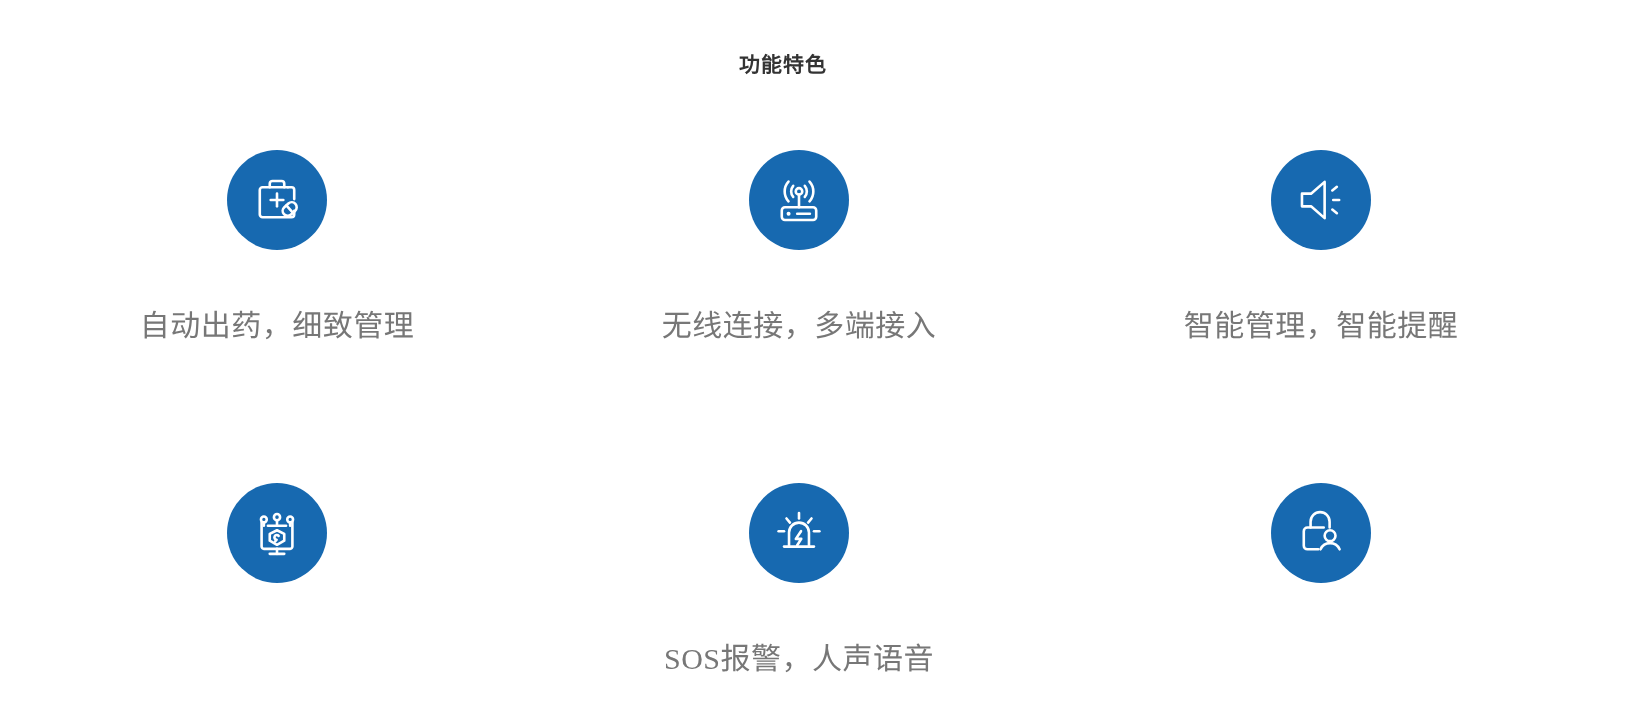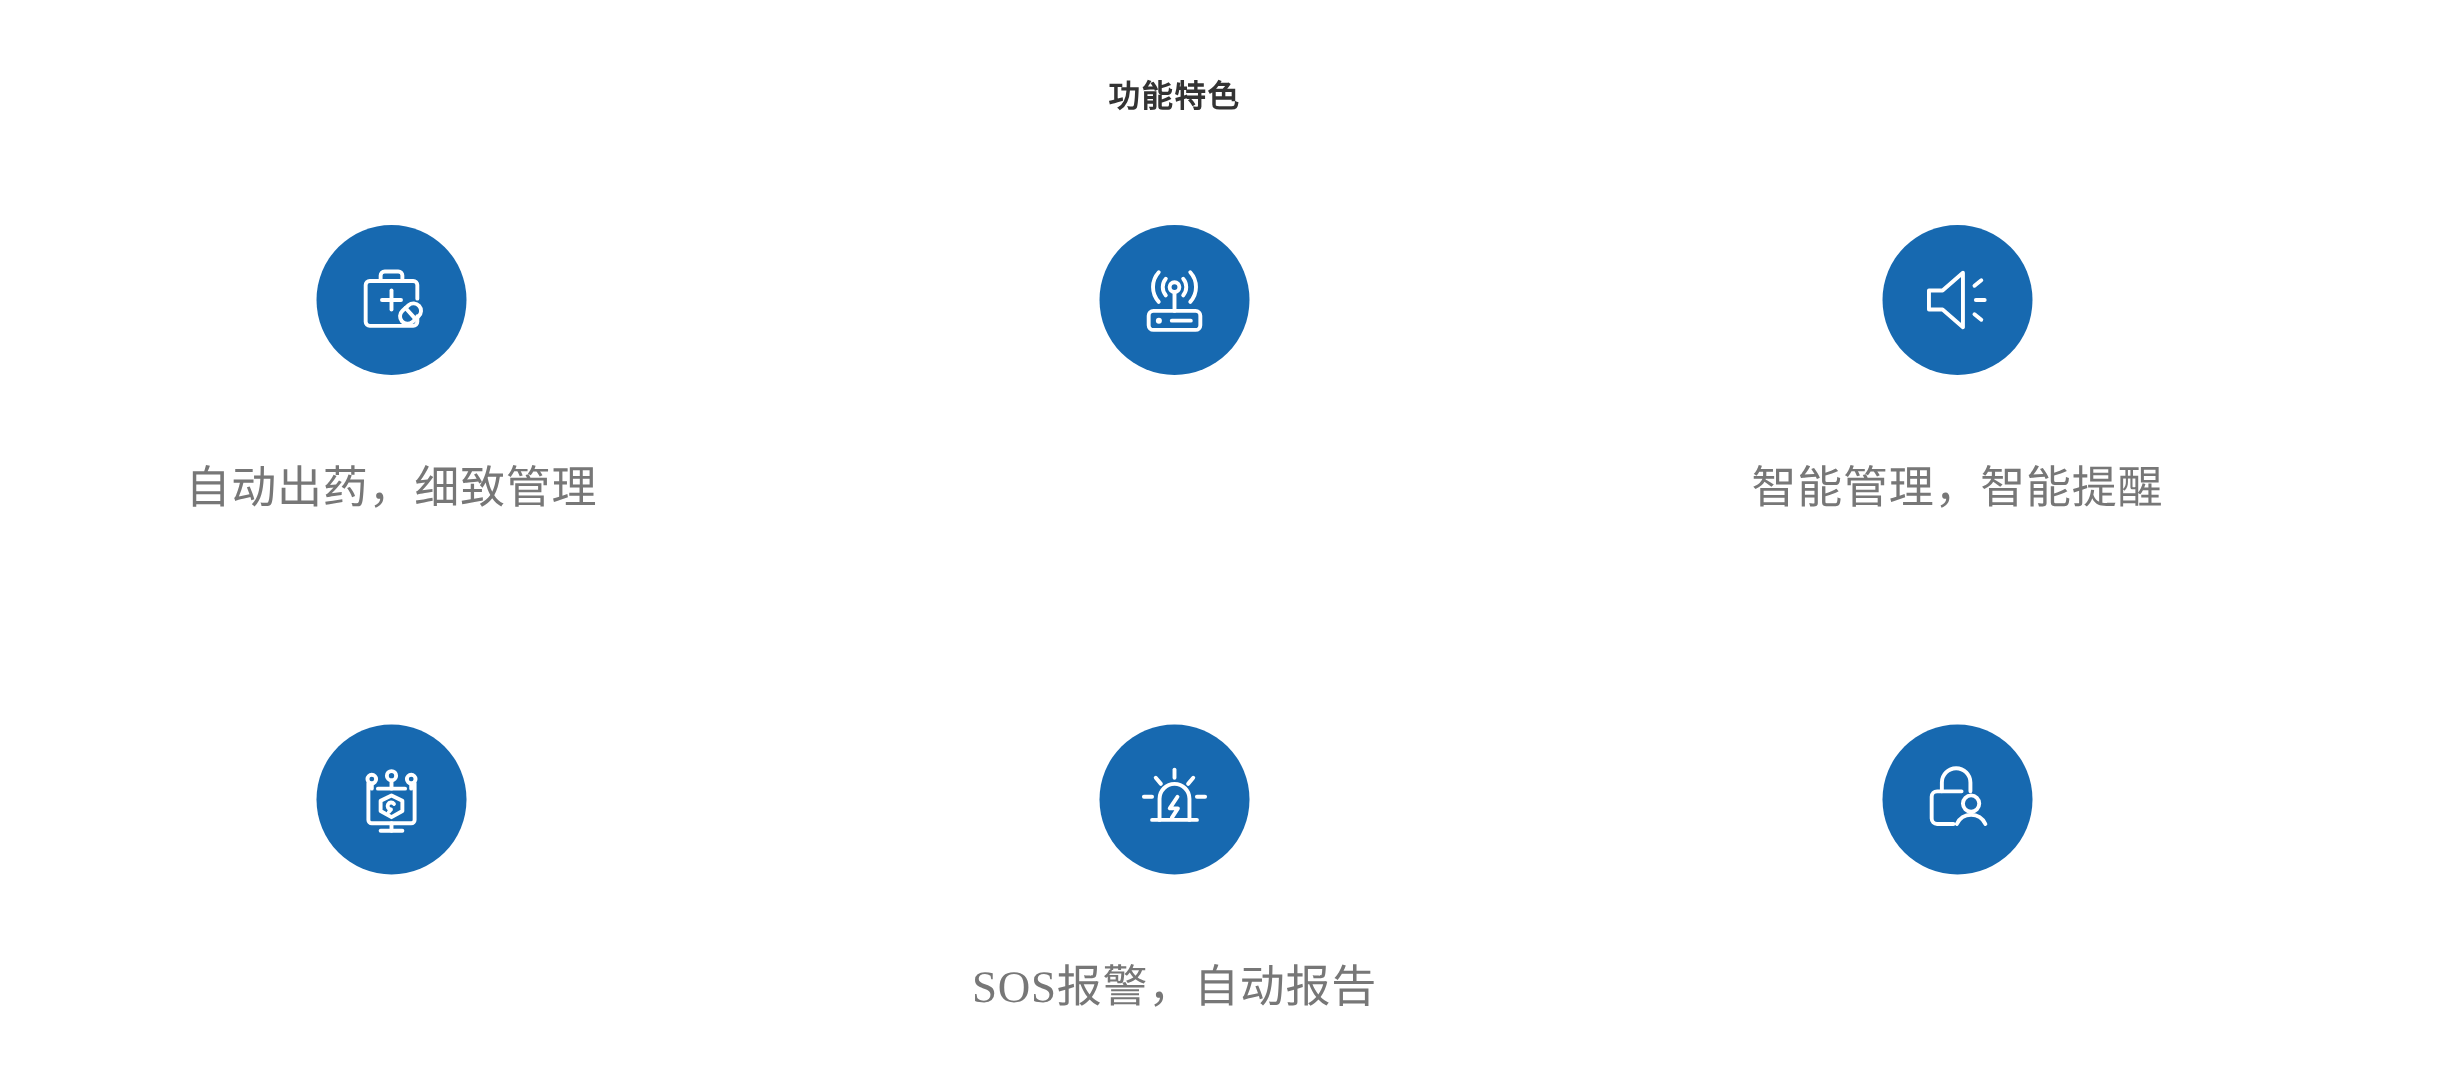--- a/index.html
+++ b/index.html
@@ -39,20 +39,21 @@
   }
 
   
   .feature-grid {
     position: absolute;
     top: 150px;
     left: 0;
     width: 1566px;
     display: flex;
     flex-wrap: wrap;
+    padding-left: 16px;
   }
   .feature-cell {
     width: 33.3333%;
     box-sizing: border-box;
     display: flex;
     flex-direction: column;
     align-items: center;
   }
   .feature-cell.row-1 { height: 333px; }
   .feature-cell.row-2 { height: 240px; }
@@ -120,20 +121,21 @@
           <path d="M20.5 47.2 h0.01" stroke-width="4"></path>
           <path d="M30 47.2 H44"></path>
           <path d="M32 40 V26"></path>
           <circle cx="32" cy="22.5" r="3.6"></circle>
           <path d="M25.6 16.4 a9.4 9.4 0 0 0 0 12.2"></path>
           <path d="M38.4 16.4 a9.4 9.4 0 0 1 0 12.2"></path>
           <path d="M20.4 11.6 a16.2 16.2 0 0 0 0 21.8"></path>
           <path d="M43.6 11.6 a16.2 16.2 0 0 1 0 21.8"></path>
         </svg>
       </div>
+      <div class="feature-label">无线连接，多端接入</div>
     </div>
 
     <div class="feature-cell row-1">
       <div class="icon-badge">
         <svg viewBox="0 0 64 64" fill="none" stroke="#ffffff" stroke-width="2.6" stroke-linecap="round" stroke-linejoin="round" aria-hidden="true">
           <path d="M36 12 L21 25 H11 v14 h10 L36 52 Z"></path>
           <path d="M44.5 21.5 L49.5 17.5"></path>
           <path d="M45.5 32 H52"></path>
           <path d="M44.5 42.5 L49.5 46.5"></path>
         </svg>
@@ -166,21 +168,21 @@
           <path d="M21 47 V31.5 a11 11 0 0 1 22 0 V47"></path>
           <path d="M15.5 47 H48.5"></path>
           <path d="M32 10 V16"></path>
           <path d="M18.2 16 L22 20.5"></path>
           <path d="M45.8 16 L42 20.5"></path>
           <path d="M9.5 30 H15.5"></path>
           <path d="M48.5 30 H54.5"></path>
           <path d="M34.2 30 L28.5 38.5 h6 L30 45.5"></path>
         </svg>
       </div>
-      <div class="feature-label">SOS报警，自动报告</div>
+      <div class="feature-label">SOS报警，人声语音</div>
     </div>
 
     <div class="feature-cell row-2">
       <div class="icon-badge">
         <svg viewBox="0 0 64 64" fill="none" stroke="#ffffff" stroke-width="2.6" stroke-linecap="round" stroke-linejoin="round" aria-hidden="true">
           <path d="M20.5 26 V19.5 a10.5 10.5 0 0 1 21 0 V26"></path>
           <path d="M35 26 H17 a4 4 0 0 0 -4 4 v16 a4 4 0 0 0 4 4 h12"></path>
           <circle cx="42" cy="35" r="6"></circle>
           <path d="M31.5 50 a11.5 11.5 0 0 1 21 0"></path>
         </svg>

